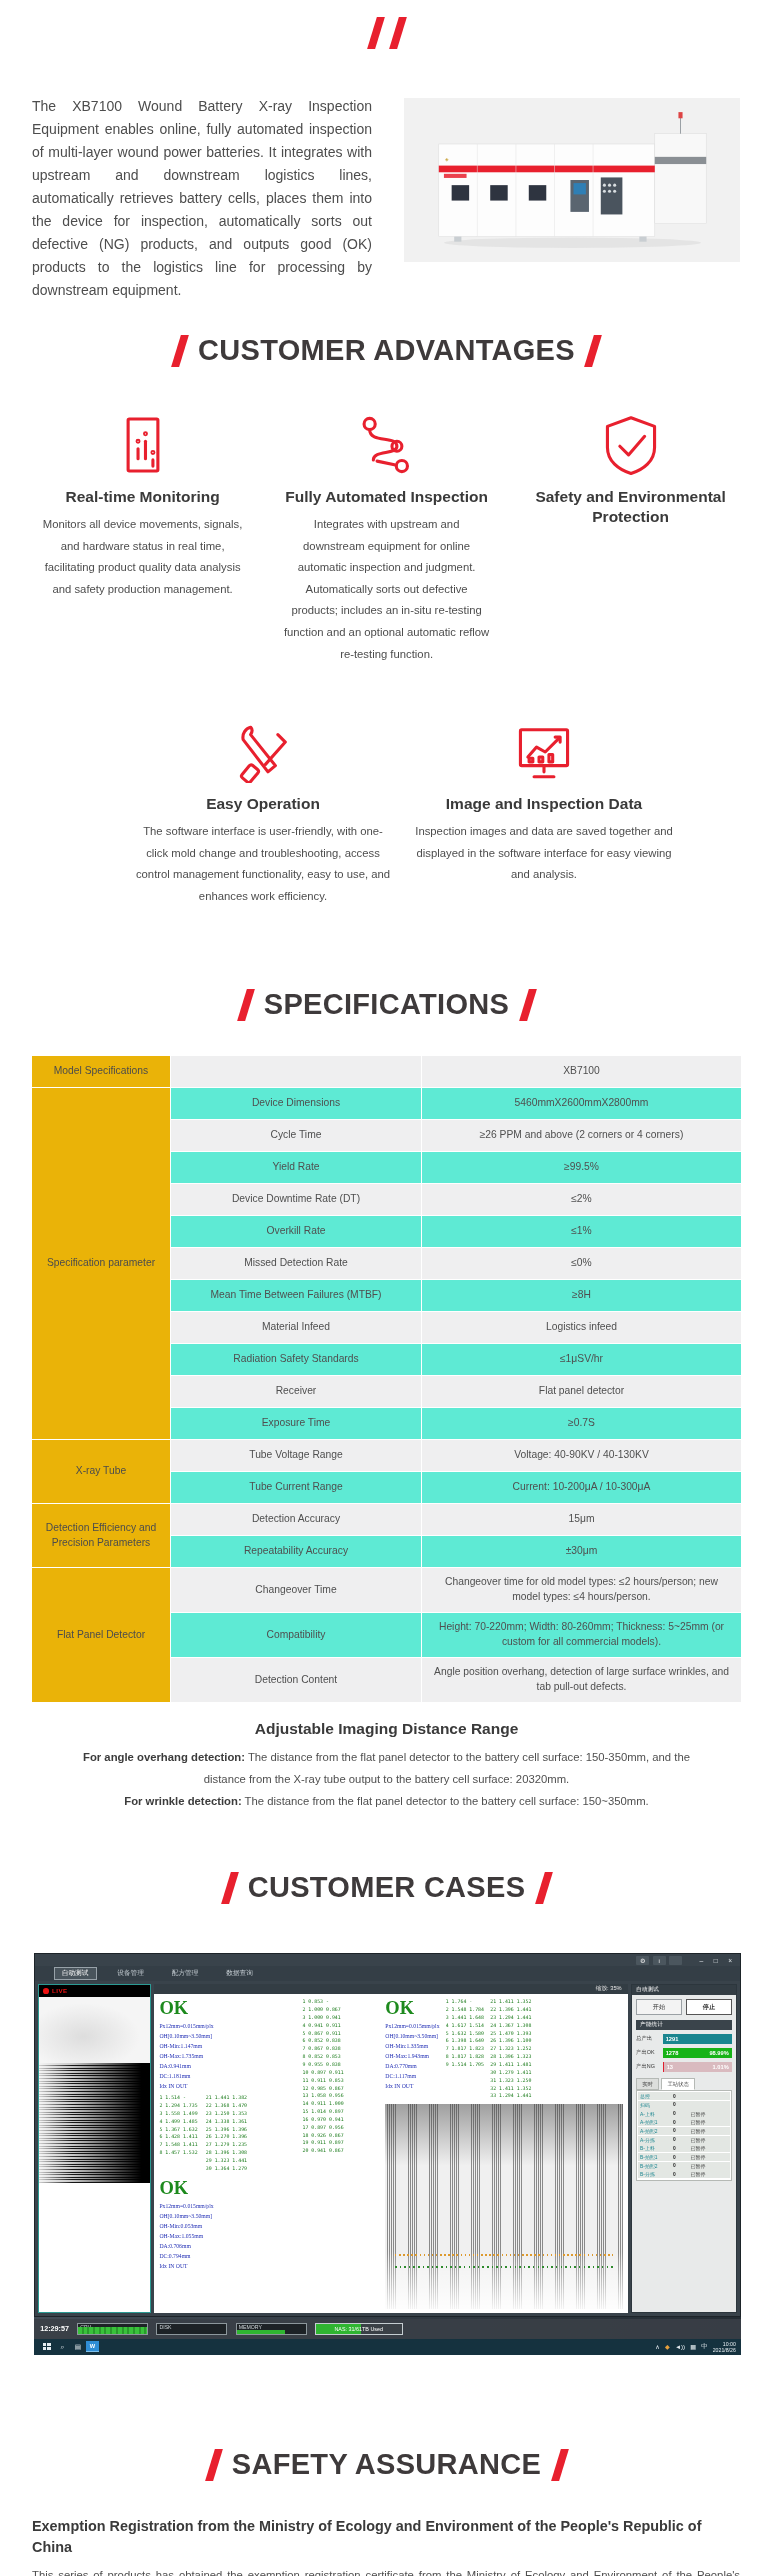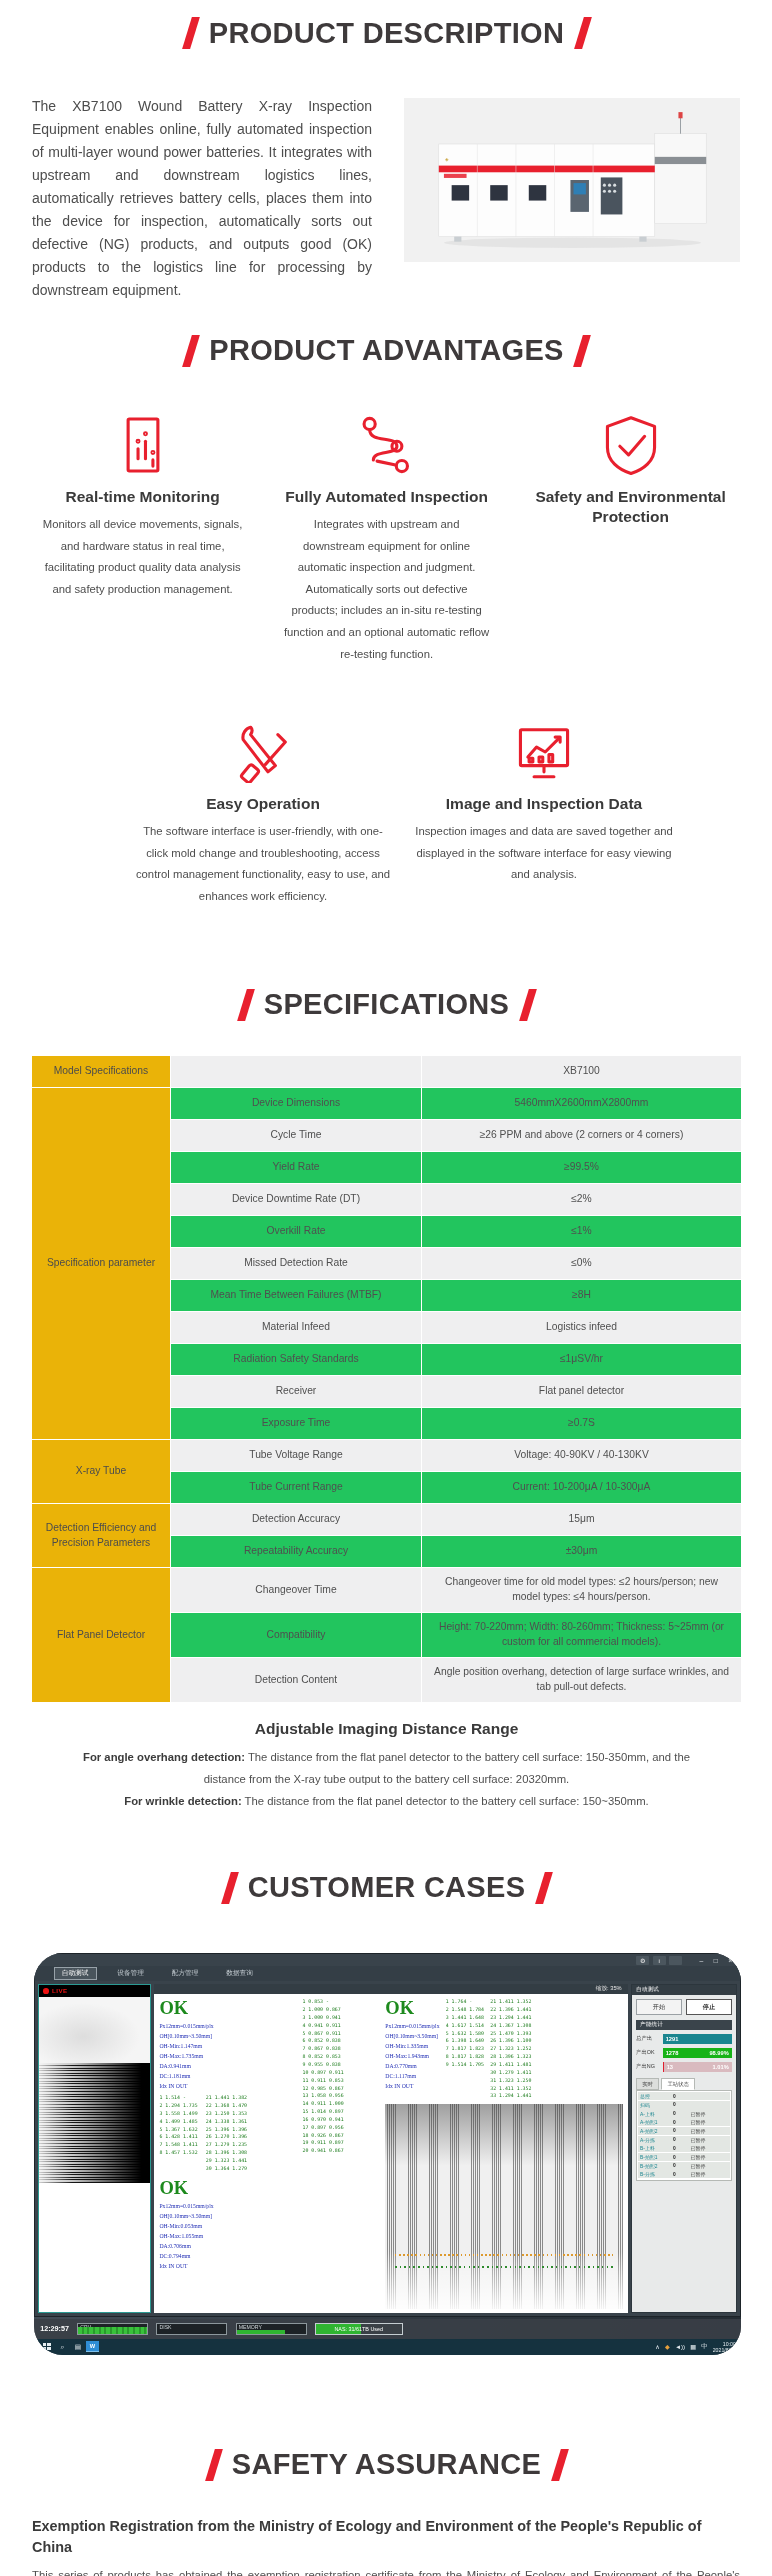--- a/index.html
+++ b/index.html
@@ -27,32 +27,32 @@
   .adv-row2 { position:absolute; top:719px; left:0; width:773px; }
   .adv-c2a { position:absolute; left:134px; width:258px; text-align:center; }
   .adv-c2b { position:absolute; left:415px; width:258px; text-align:center; }
 
   
   table.spec { position:absolute; top:1055px; left:31px; width:711px; border-collapse:separate;
                border-spacing:1.5px; table-layout:fixed; font-size:10.3px; color:#4f4f4f; }
   table.spec td { text-align:center; vertical-align:middle; padding:2.1px 9.3px; line-height:1.45; }
   td.pink { background:#eab308; color:#4c4c4c; }
   td.g { background:#efeff0; }
-  td.w { background:#22c55e; }
+  td.w { background:#5eead4; }
   tr.r60 { height:31px; } tr.r86 { height:44px; }
 
   
   .img-t { position:absolute; top:1720px; width:100%; text-align:center; font-size:15.5px;
            font-weight:700; color:#3a3a3a; }
   .img-l { position:absolute; width:100%; text-align:center; font-size:11.3px; color:#4f4f4f; }
   .img-l b { color:#3c3c3c; }
 
   
   .shot { position:absolute; top:1953px; left:34px; width:707px; height:402px;
-          background:linear-gradient(115deg,#4a545e 0%,#39434c 40%,#2c353d 70%,#232c33 100%); overflow:hidden;border-radius:29px; }
+          background:linear-gradient(115deg,#4a545e 0%,#39434c 40%,#2c353d 70%,#232c33 100%); overflow:hidden; }
   .win { position:absolute; top:0; left:0; right:0; height:364px; background:#39434b; border:0.5px solid #1d2429;
          display:flex; flex-direction:column; }
   .tbar { height:12.4px; display:flex; align-items:center; justify-content:flex-end; gap:3.1px; padding:0 4.1px; }
   .tic { width:13.4px; height:9.3px; background:#4b565e; color:#eee; font-size:6.2px; line-height:9.3px;
          text-align:center; border-radius:1px; }
   .wc { width:11.3px; color:#dfe5e8; font-size:6.7px; text-align:center; }
   .pen { width:6.2px; height:1.5px; background:#eee; transform:rotate(-45deg); border-radius:0.5px;
          position:relative; top:0.5px;}
   .tabs { height:14.4px; display:flex; align-items:center; gap:13.4px; padding:0 18.5px; background:#343e46; }
   .tab { font-size:6.7px; color:#c4ccd2; padding:1px 7.2px; }
@@ -132,21 +132,20 @@
   .sub-h { position:absolute; left:32px; width:708px; font-size:14.4px; font-weight:700; color:#3a3a3a; line-height:20.6px; }
   .sub-b { position:absolute; left:32px; width:708px; font-size:11.3px; line-height:22px; color:#4f4f4f; text-align:justify; }
 
   .pre { white-space:pre-line; }
 </style>
 </head>
 <body>
 
 <div class="sec h1" style="top:16.5px;">
   <span class="slash"></span>
-  <span class="t">PRODUCT DESCRIPTION</span>
   <span class="slash"></span>
 </div>
 
 <p class="desc-par">The XB7100 Wound Battery X-ray Inspection Equipment enables online, fully automated inspection of multi-layer wound power batteries. It integrates with upstream and downstream logistics lines, automatically retrieves battery cells, places them into the device for inspection, automatically sorts out defective (NG) products, and outputs good (OK) products to the logistics line for processing by downstream equipment.</p>
 
 <div class="desc-img">
   <svg width="299" height="144" viewBox="0 0 580 280">
     <ellipse cx="290" cy="262" rx="250" ry="10" fill="#e4e4e4"></ellipse>
     <rect x="30" y="70" width="420" height="180" fill="#fdfdfd" stroke="#dcdcdc"></rect>
     <rect x="450" y="50" width="100" height="175" fill="#f8f8f8" stroke="#dcdcdc"></rect>
@@ -172,21 +171,21 @@
     <text x="42" y="104" font-size="9" fill="#c9a23a" font-family="Liberation Sans">◈</text>
     <line x1="500" y1="50" x2="500" y2="18" stroke="#9aa0a5" stroke-width="2"></line>
     <rect x="496" y="8" width="8" height="12" fill="#d44"></rect>
     <rect x="60" y="250" width="14" height="10" fill="#c9ced2"></rect>
       <rect x="420" y="250" width="14" height="10" fill="#c9ced2"></rect>
   </svg>
 </div>
 
 <div class="sec h1" style="top:334px;">
   <span class="slash"></span>
-  <span class="t">PRODUCT ADVANTAGES</span>
+  <span class="t">CUSTOMER ADVANTAGES</span>
   <span class="slash"></span>
 </div>
 
 <div class="adv-row1">
   <div class="adv-col">
     <div class="adv-ic">
       <svg width="62" height="62" viewBox="0 0 100 100" fill="none" stroke="#e8202e" stroke-width="5" stroke-linecap="round">
         <rect x="26" y="8" width="48" height="84" rx="2"></rect>
         <line x1="42" y1="72" x2="42" y2="56"></line>
         <line x1="54" y1="72" x2="54" y2="44"></line>

